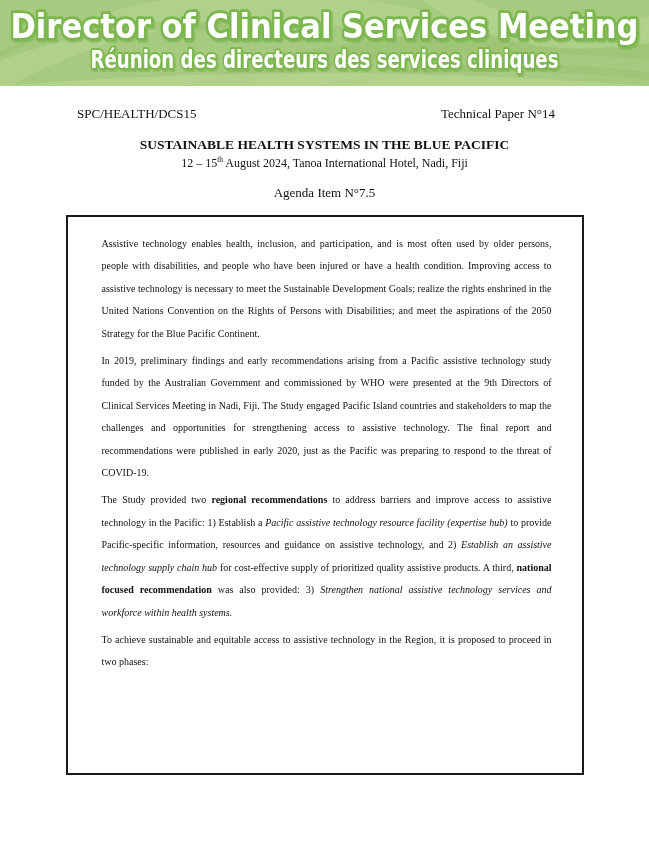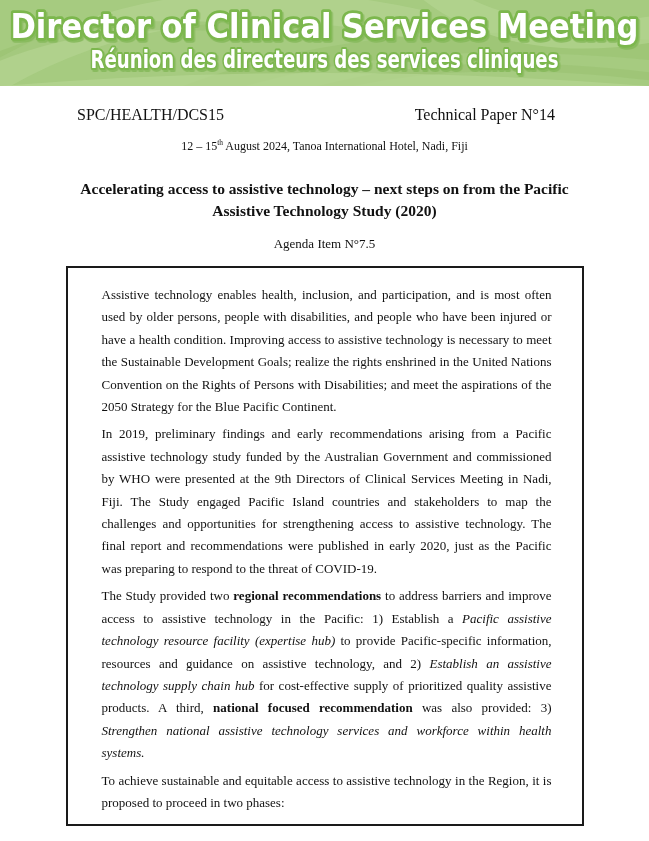--- a/index.html
+++ b/index.html
@@ -31,22 +31,22 @@
     stroke-linejoin: round;
     stroke-linecap: round;
   }
   .banner-title-text { font-size: 34px; stroke-width: 5.5px; }
   .banner-subtitle-text { font-size: 25px; stroke-width: 4px; }
 
   
   .doc-header-row {
     display: flex;
     justify-content: space-between;
-    margin: 20px 94px 15px 77px;
-    font-size: 16px;
+    margin: 20px 94px 4px 77px;
+    font-size: 13px;
     align-items: center;
   }
   .conf-title {
     text-align: center;
     font-weight: bold;
     font-size: 13.5px;
     margin-top: 15px;
   }
   .conf-date {
     text-align: center;
@@ -77,21 +77,21 @@
   
   .summary-box {
     box-sizing: border-box;
     width: 518px;
     height: 560px;
     margin: 14px auto 0;
     border: 2px solid #1a1a1a;
     padding: 16px 30px 0 34px;
   }
   .summary-box p {
-    font-size: 13px;
+    font-size: 10px;
     line-height: 22.4px;
     text-align: justify;
     margin: 0 0 5px 0;
   }
 
   
   .run-bold { font-weight: bold; }
   .run-italic { font-style: italic; }
   .run-sup { vertical-align: super; font-size: 0.62em; line-height: 0; }
 </style>
@@ -120,25 +120,24 @@
   <text class="banner-text banner-subtitle-text" filter="url(#txtshadow)" x="324.5" y="68" text-anchor="middle" textLength="468" lengthAdjust="spacingAndGlyphs">Réunion des directeurs des services cliniques</text>
 </svg>
 
 <div class="doc">
 
   <div class="doc-header-row">
     <span>SPC/HEALTH/DCS15</span>
     <span>Technical Paper N°14</span>
   </div>
 
+  <div class="conf-title">SUSTAINABLE HEALTH SYSTEMS IN THE BLUE PACIFIC</div>
 
   <div class="conf-date"><span>12 – 15</span><span class="run-sup">th</span><span> August 2024, Tanoa International Hotel, Nadi, Fiji</span></div>
 
-  <div class="paper-title">Accelerating access to assistive technology – next steps on from the Pacific
-Assistive Technology Study (2020)</div>
 
 
   <div class="agenda">Agenda Item N°7.5</div>
 
   <div class="summary-box">
     <p><span>Assistive technology enables health, inclusion, and participation, and is most often used by older persons, people with disabilities, and people who have been injured or have a health condition. Improving access to assistive technology is necessary to meet the Sustainable Development Goals; realize the rights enshrined in the United Nations Convention on the Rights of Persons with Disabilities; and meet the aspirations of the 2050 Strategy for the Blue Pacific Continent.</span></p>
     <p><span>In 2019, preliminary findings and early recommendations arising from a Pacific assistive technology study funded by the Australian Government and commissioned by WHO were presented at the 9th Directors of Clinical Services Meeting in Nadi, Fiji. The Study engaged Pacific Island countries and stakeholders to map the challenges and opportunities for strengthening access to assistive technology. The final report and recommendations were published in early 2020, just as the Pacific was preparing to respond to the threat of COVID-19.</span></p>
     <p><span>The Study provided two </span><span class="run-bold">regional recommendations</span><span> to address barriers and improve access to assistive technology in the Pacific: 1) Establish a </span><span class="run-italic">Pacific assistive technology resource facility (expertise hub)</span><span> to provide Pacific-specific information, resources and guidance on assistive technology, and 2) </span><span class="run-italic">Establish an assistive technology supply chain hub</span><span> for cost-effective supply of prioritized quality assistive products. A third, </span><span class="run-bold">national focused recommendation</span><span> was also provided: 3) </span><span class="run-italic">Strengthen national assistive technology services and workforce within health systems.</span></p>
     <p><span>To achieve sustainable and equitable access to assistive technology in the Region, it is proposed to proceed in two phases: </span></p>
   </div>

